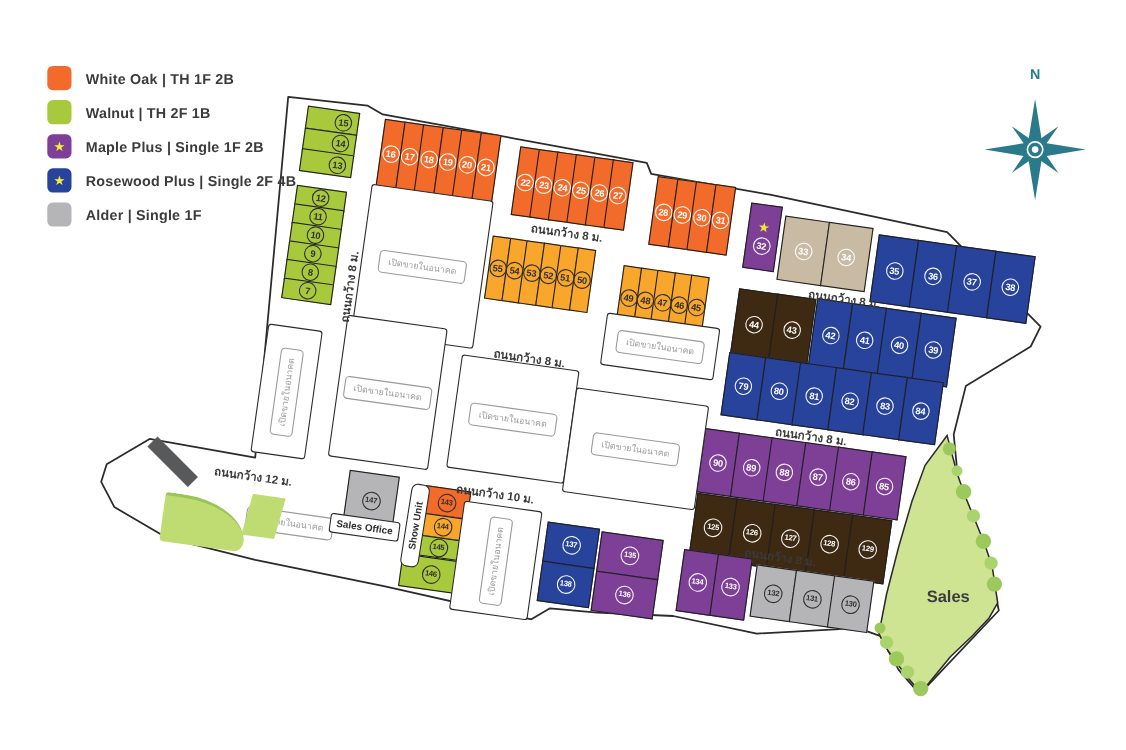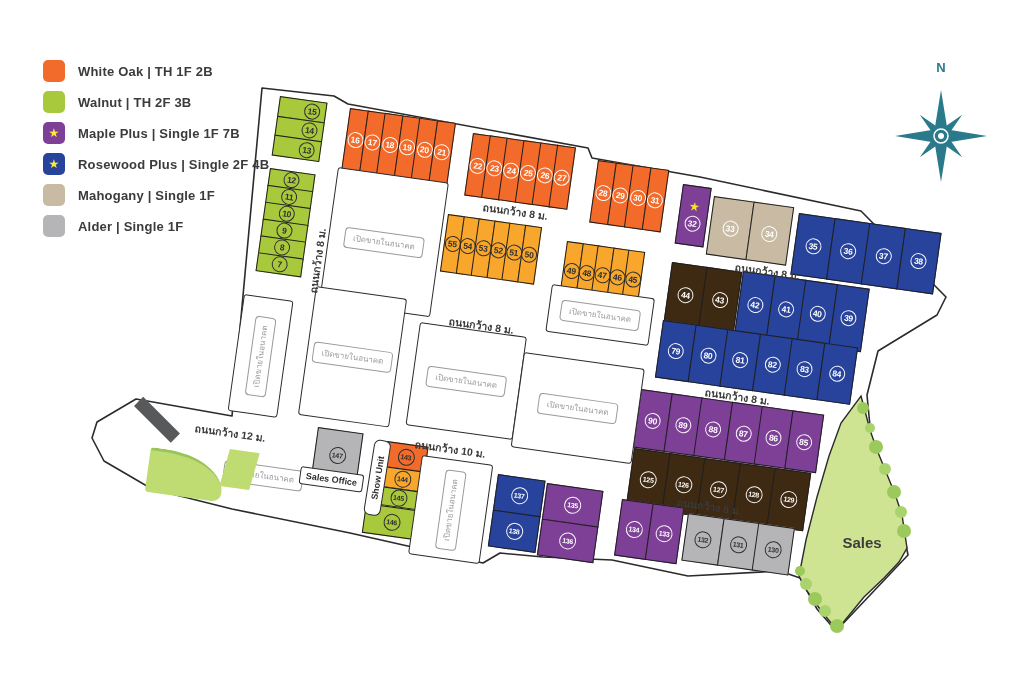--- a/index.html
+++ b/index.html
@@ -80,37 +80,33 @@
     </g>
   </svg>
 
   <div class="legend" id="legend">
       <div class="legend-item">
         <span class="swatch" style="background: rgb(242, 107, 42);"></span>
         <span class="legend-label">White Oak | TH 1F 2B</span>
       </div>
       <div class="legend-item">
         <span class="swatch" style="background: rgb(169, 201, 61);"></span>
-        <span class="legend-label">Walnut | TH 2F 3B</span>
+        <span class="legend-label">Walnut | TH 2F 1B</span>
       </div>
       <div class="legend-item">
         <span class="swatch" style="background: rgb(126, 63, 151);">
           <span class="swatch-star">★</span>
         </span>
-        <span class="legend-label">Maple Plus |  Single 1F 7B</span>
+        <span class="legend-label">Maple Plus |  Single 1F 2B</span>
       </div>
       <div class="legend-item">
         <span class="swatch" style="background: rgb(39, 67, 155);">
           <span class="swatch-star">★</span>
         </span>
         <span class="legend-label">Rosewood Plus | Single 2F 4B</span>
-      </div>
-      <div class="legend-item">
-        <span class="swatch" style="background: rgb(200, 186, 163);"></span>
-        <span class="legend-label">Mahogany | Single 1F</span>
       </div>
       <div class="legend-item">
         <span class="swatch" style="background: rgb(181, 181, 183);"></span>
         <span class="legend-label">Alder | Single 1F</span>
       </div>
     </div>
 
   <div id="map">
       <div class="lot-group col" style="left: 280px; top: 96px; transform: rotate(8deg);">
         <div class="lot-cell t-dark num-right" style="width: 48px; height: 21px; background: rgb(169, 201, 61);">

